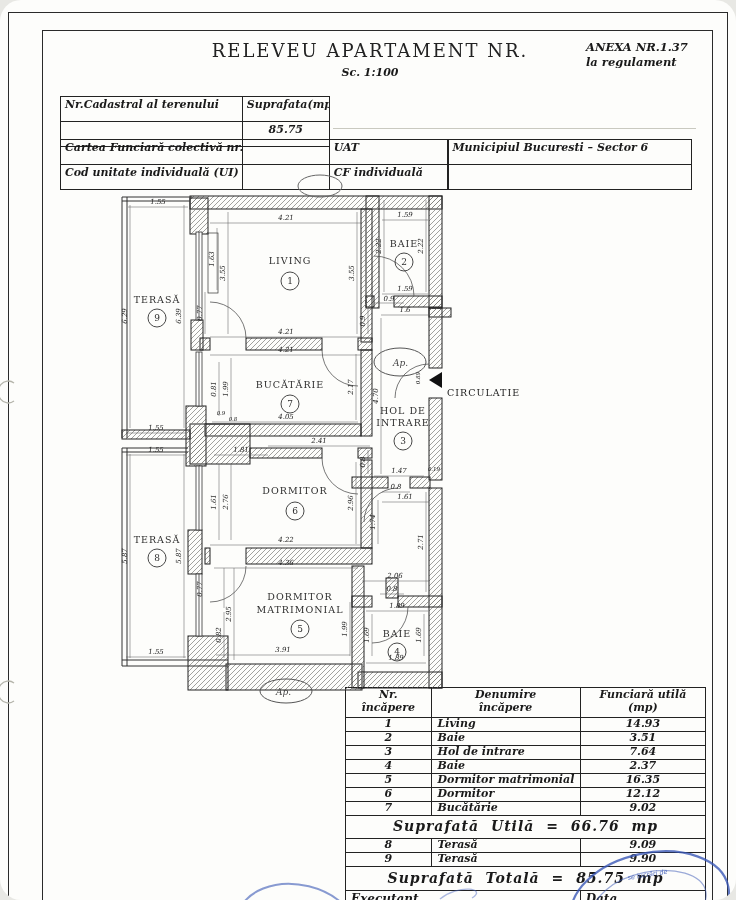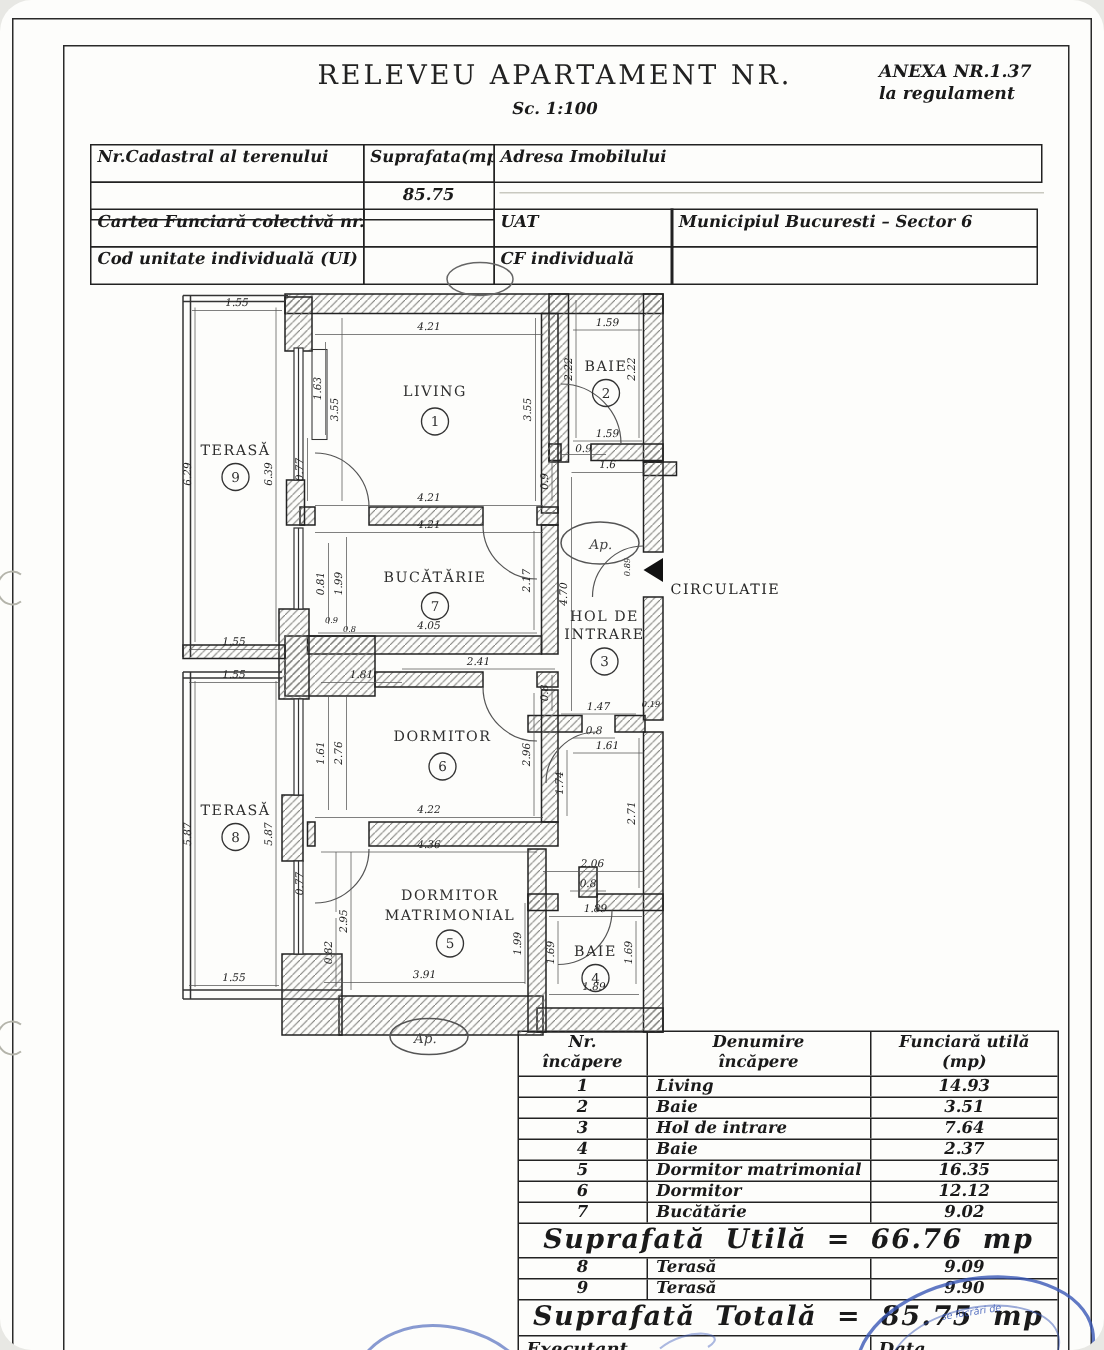--- a/index.html
+++ b/index.html
@@ -29,21 +29,21 @@
   .areas .outer{border:1.6px solid #222;}
   .ahead{display:flex;border-bottom:1.2px solid #222;height:29px;text-align:center;line-height:13px;}
   .ahead > div{padding-top:0;}
   .ac1{width:86px;box-sizing:border-box;border-right:1.2px solid #222;}
   .ac2{width:150px;box-sizing:border-box;border-right:1.2px solid #222;}
   .ac3{width:125px;box-sizing:border-box;}
   .arow{display:flex;border-bottom:1px solid #222;height:13px;line-height:12px;}
   .arow .ac1{text-align:center;}
   .arow .ac2{padding-left:6px;}
   .arow .ac3{text-align:center;}
-  .aband{height:22px;line-height:21px;text-align:center;font-size:18px;
+  .aband{height:22px;line-height:21px;text-align:center;font-size:14px;
          border-bottom:1.2px solid #222;letter-spacing:1px;word-spacing:6px;}
   .afoot{display:flex;height:34px;}
   .afoot .fc1{width:236px;box-sizing:border-box;border-right:1.2px solid #222;
         padding:1px 0 0 5px;font-size:12px;line-height:14px;}
   .afoot .fc2{width:125px;box-sizing:border-box;padding:1px 0 0 5px;font-size:12px;line-height:14px;}
   svg.overlay{position:absolute;left:0;top:0;z-index:3;pointer-events:none;}
   .hdr2,.hdr1{z-index:2;}
   .dimtext{font:italic 7px "DejaVu Serif",serif;fill:#222;}
   .dimtiny{font:italic 5.5px "DejaVu Serif",serif;fill:#222;}
   .roomlbl{font:9.5px "DejaVu Serif",serif;fill:#2e2e2e;letter-spacing:1px;}
@@ -63,21 +63,20 @@
   <div class="scale hdr1">Sc. 1:100</div>
   <div class="anexa hdr1">
     <div>ANEXA NR.1.37</div>
     <div>la regulament</div>
   </div>
 
   <div class="tbl hdr2" style="left:60px;top:96px;width:636px;">
     <div class="row">
       <div class="cell" style="width:183px;">Nr.Cadastral al terenului</div>
       <div class="cell center mtl" style="width:88px;margin-left:-1.2px;">Suprafata(mp)</div>
-      <div class="cell" style="width:366px;margin-left:-1.2px;">Adresa Imobilului</div>
     </div>
     <div class="row mt">
       <div class="cell" style="width:183px;"></div>
       <div class="cell center" style="width:88px;margin-left:-1.2px;">85.75</div>
       <div class="cell noborder" style="width:366px;"></div>
     </div>
   </div>
   <div class="faintline" style="left:333px;top:128px;width:363px;"></div>
 
   <div class="tbl hdr2" style="left:60px;top:139px;width:636px;">

